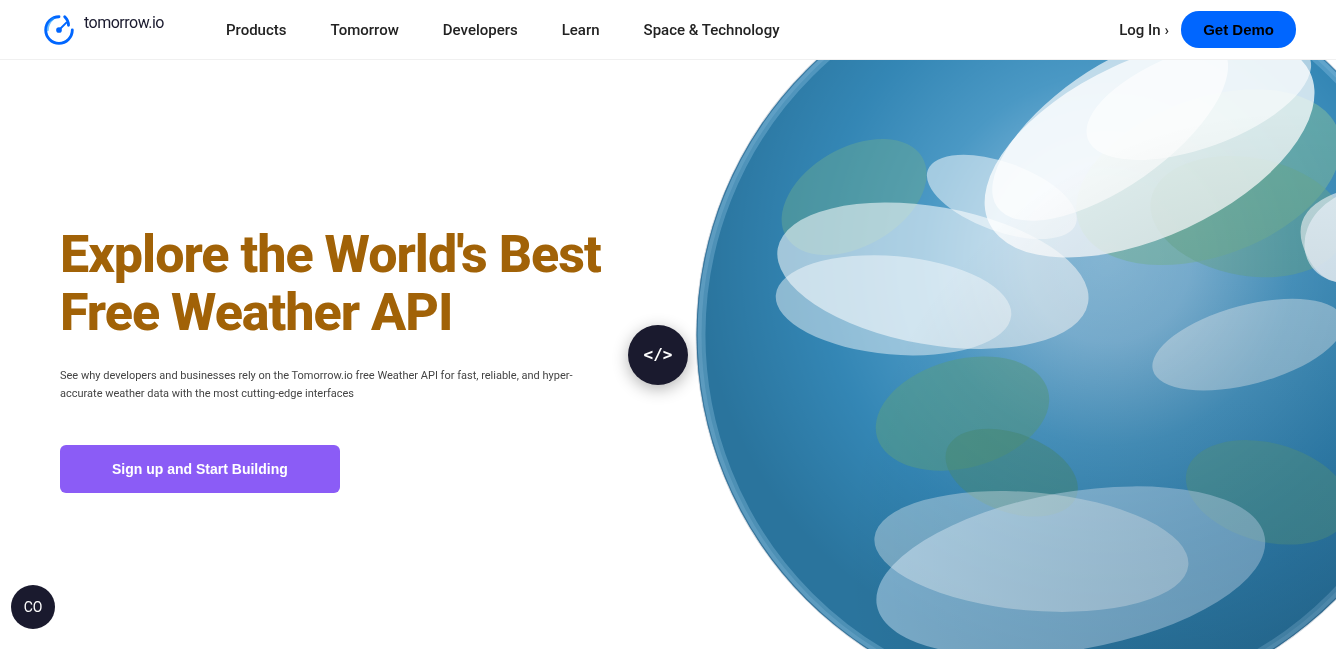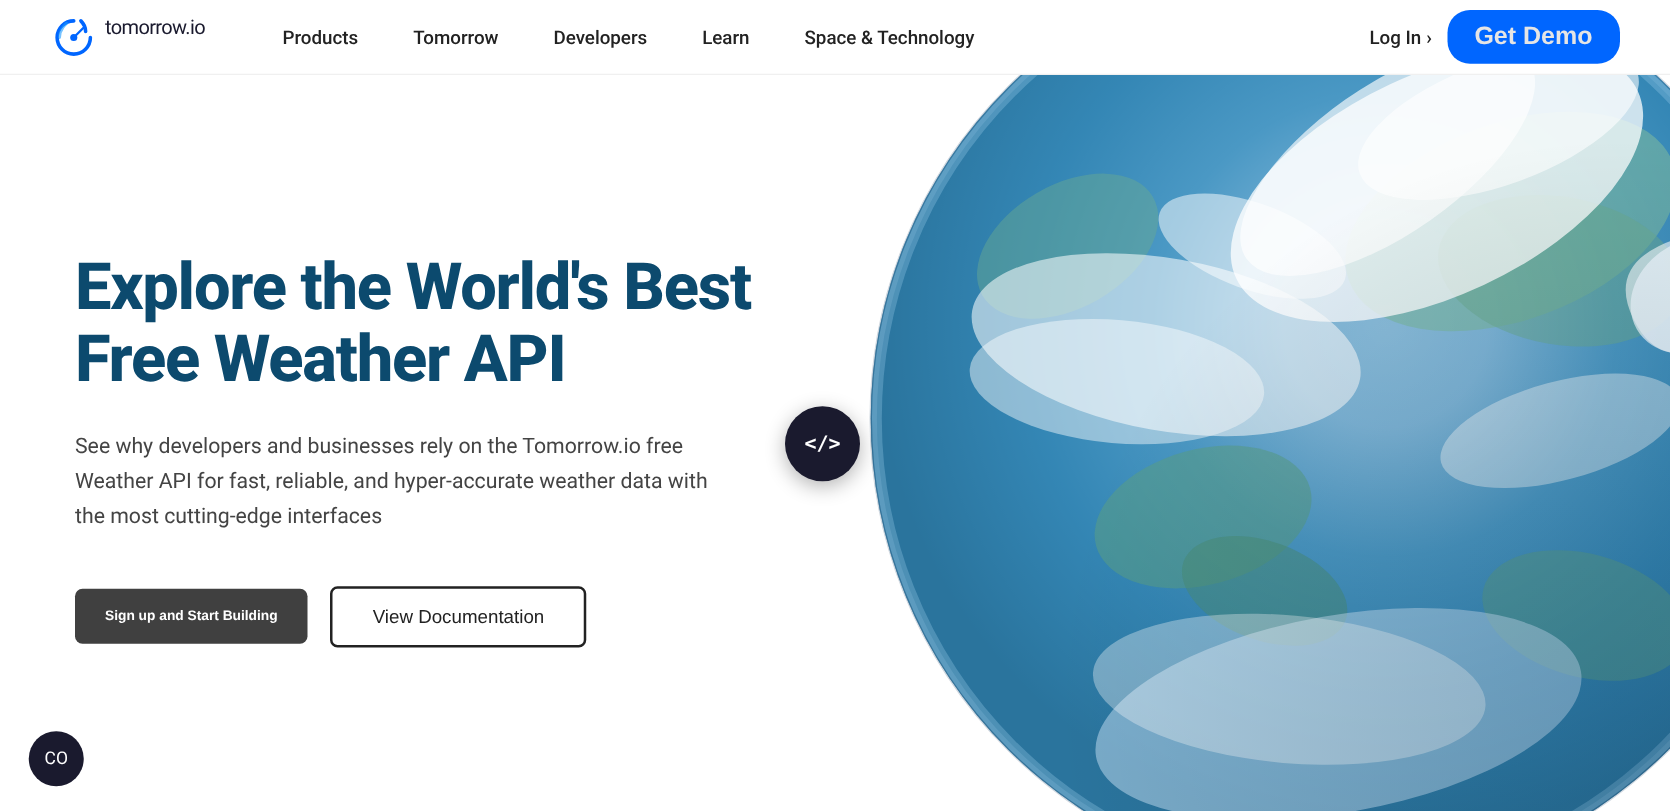--- a/index.html
+++ b/index.html
@@ -85,25 +85,25 @@
       font-weight: 500;
       color: #222;
       cursor: pointer;
       display: flex;
       align-items: flex-end;
       gap: 4px;
     }
 
     .get-demo-btn {
       background: #0066ff;
-      color: #e5e5e5;
+      color: #000000;
       border: none;
       border-radius: 18px;
       padding: 10px 22px;
-      font-size: 20px;
+      font-size: 15px;
       font-weight: 600;
       cursor: pointer;
     }
 
     
     .top-bar {
       height: 4px;
       background: linear-gradient(90deg, #ff3b30 0%, #ff6b35 100%);
       position: absolute;
       top: 0;
@@ -125,47 +125,47 @@
       display: flex;
       flex-direction: column;
       justify-content: center;
       position: relative;
       z-index: 2;
     }
 
     .hero-title {
       font-size: 52px;
       font-weight: 800;
-      color: #0c4a6e;
+      color: #a16207;
       line-height: 1.12;
       margin-bottom: 25px;
       letter-spacing: -1px;
     }
 
     .hero-subtitle {
-      font-size: 17px;
+      font-size: 11px;
       color: #444;
       line-height: 1.65;
       max-width: 520px;
       margin-bottom: 42px;
     }
 
     .hero-buttons {
       display: flex;
       gap: 18px;
       align-items: center;
     }
 
     .btn-primary {
-      background: #404040;
+      background: #8b5cf6;
       color: #fff;
       border: none;
       border-radius: 6px;
-      padding: 16px 24px;
-      font-size: 11px;
+      padding: 16px 52px;
+      font-size: 14px;
       font-weight: 700;
       cursor: pointer;
       white-space: nowrap;
     }
 
     .btn-secondary {
       background: #fff;
       color: #222;
       border: 2px solid #222;
       border-radius: 6px;
@@ -217,21 +217,21 @@
 
     .earth-svg {
       width: 100%;
       height: 100%;
     }
 
     
     .chat-bubble {
       position: absolute;
       bottom: 20px;
-      left: 23px;
+      left: 11px;
       width: 44px;
       height: 44px;
       background: #1a1a2e;
       border-radius: 50%;
       display: flex;
       align-items: center;
       justify-content: center;
       cursor: pointer;
       z-index: 20;
     }
@@ -276,21 +276,20 @@
     <button class="get-demo-btn">Get Demo</button>
   </div>
 </nav>
 
 <div class="hero">
   <div class="hero-content">
     <h1 class="hero-title">Explore the World's Best Free Weather API</h1>
     <p class="hero-subtitle">See why developers and businesses rely on the Tomorrow.io free Weather API for fast, reliable, and hyper-accurate weather data with the most cutting-edge interfaces</p>
     <div class="hero-buttons">
       <button class="btn-primary">Sign up and Start Building</button>
-      <button class="btn-secondary">View Documentation</button>
     </div>
   </div>
 
   <div class="code-icon-circle">
     <span>&lt;/&gt;</span>
   </div>
 
   <div class="hero-image">
     <div class="earth-container">
       <svg class="earth-svg" viewBox="0 0 680 720" xmlns="http://www.w3.org/2000/svg">

